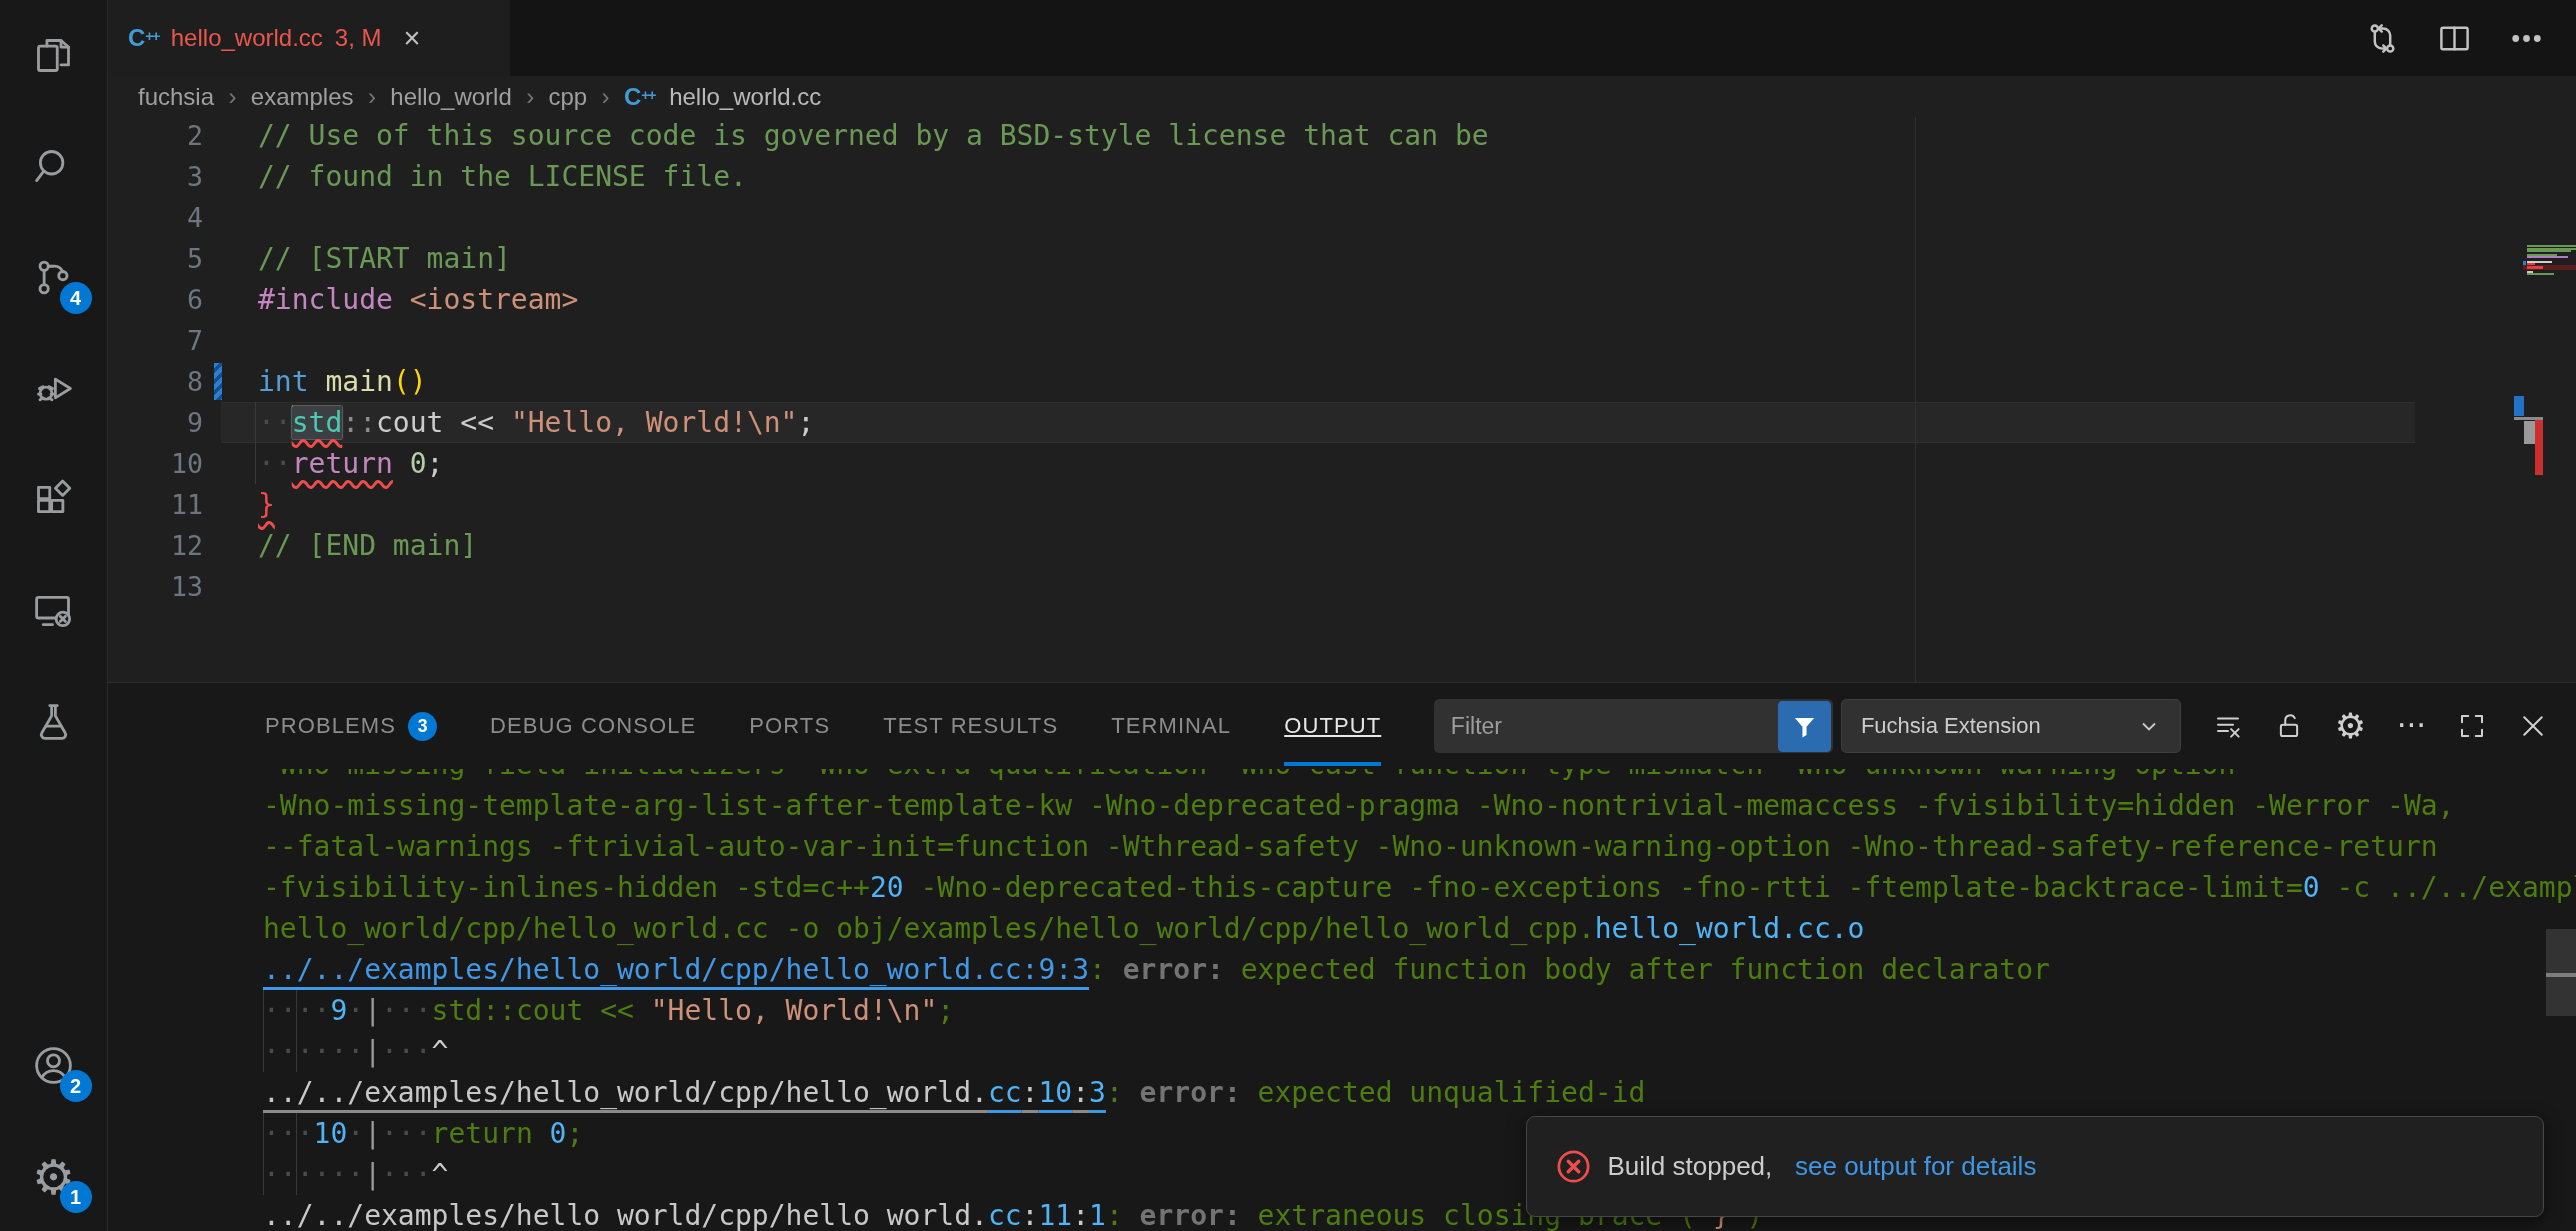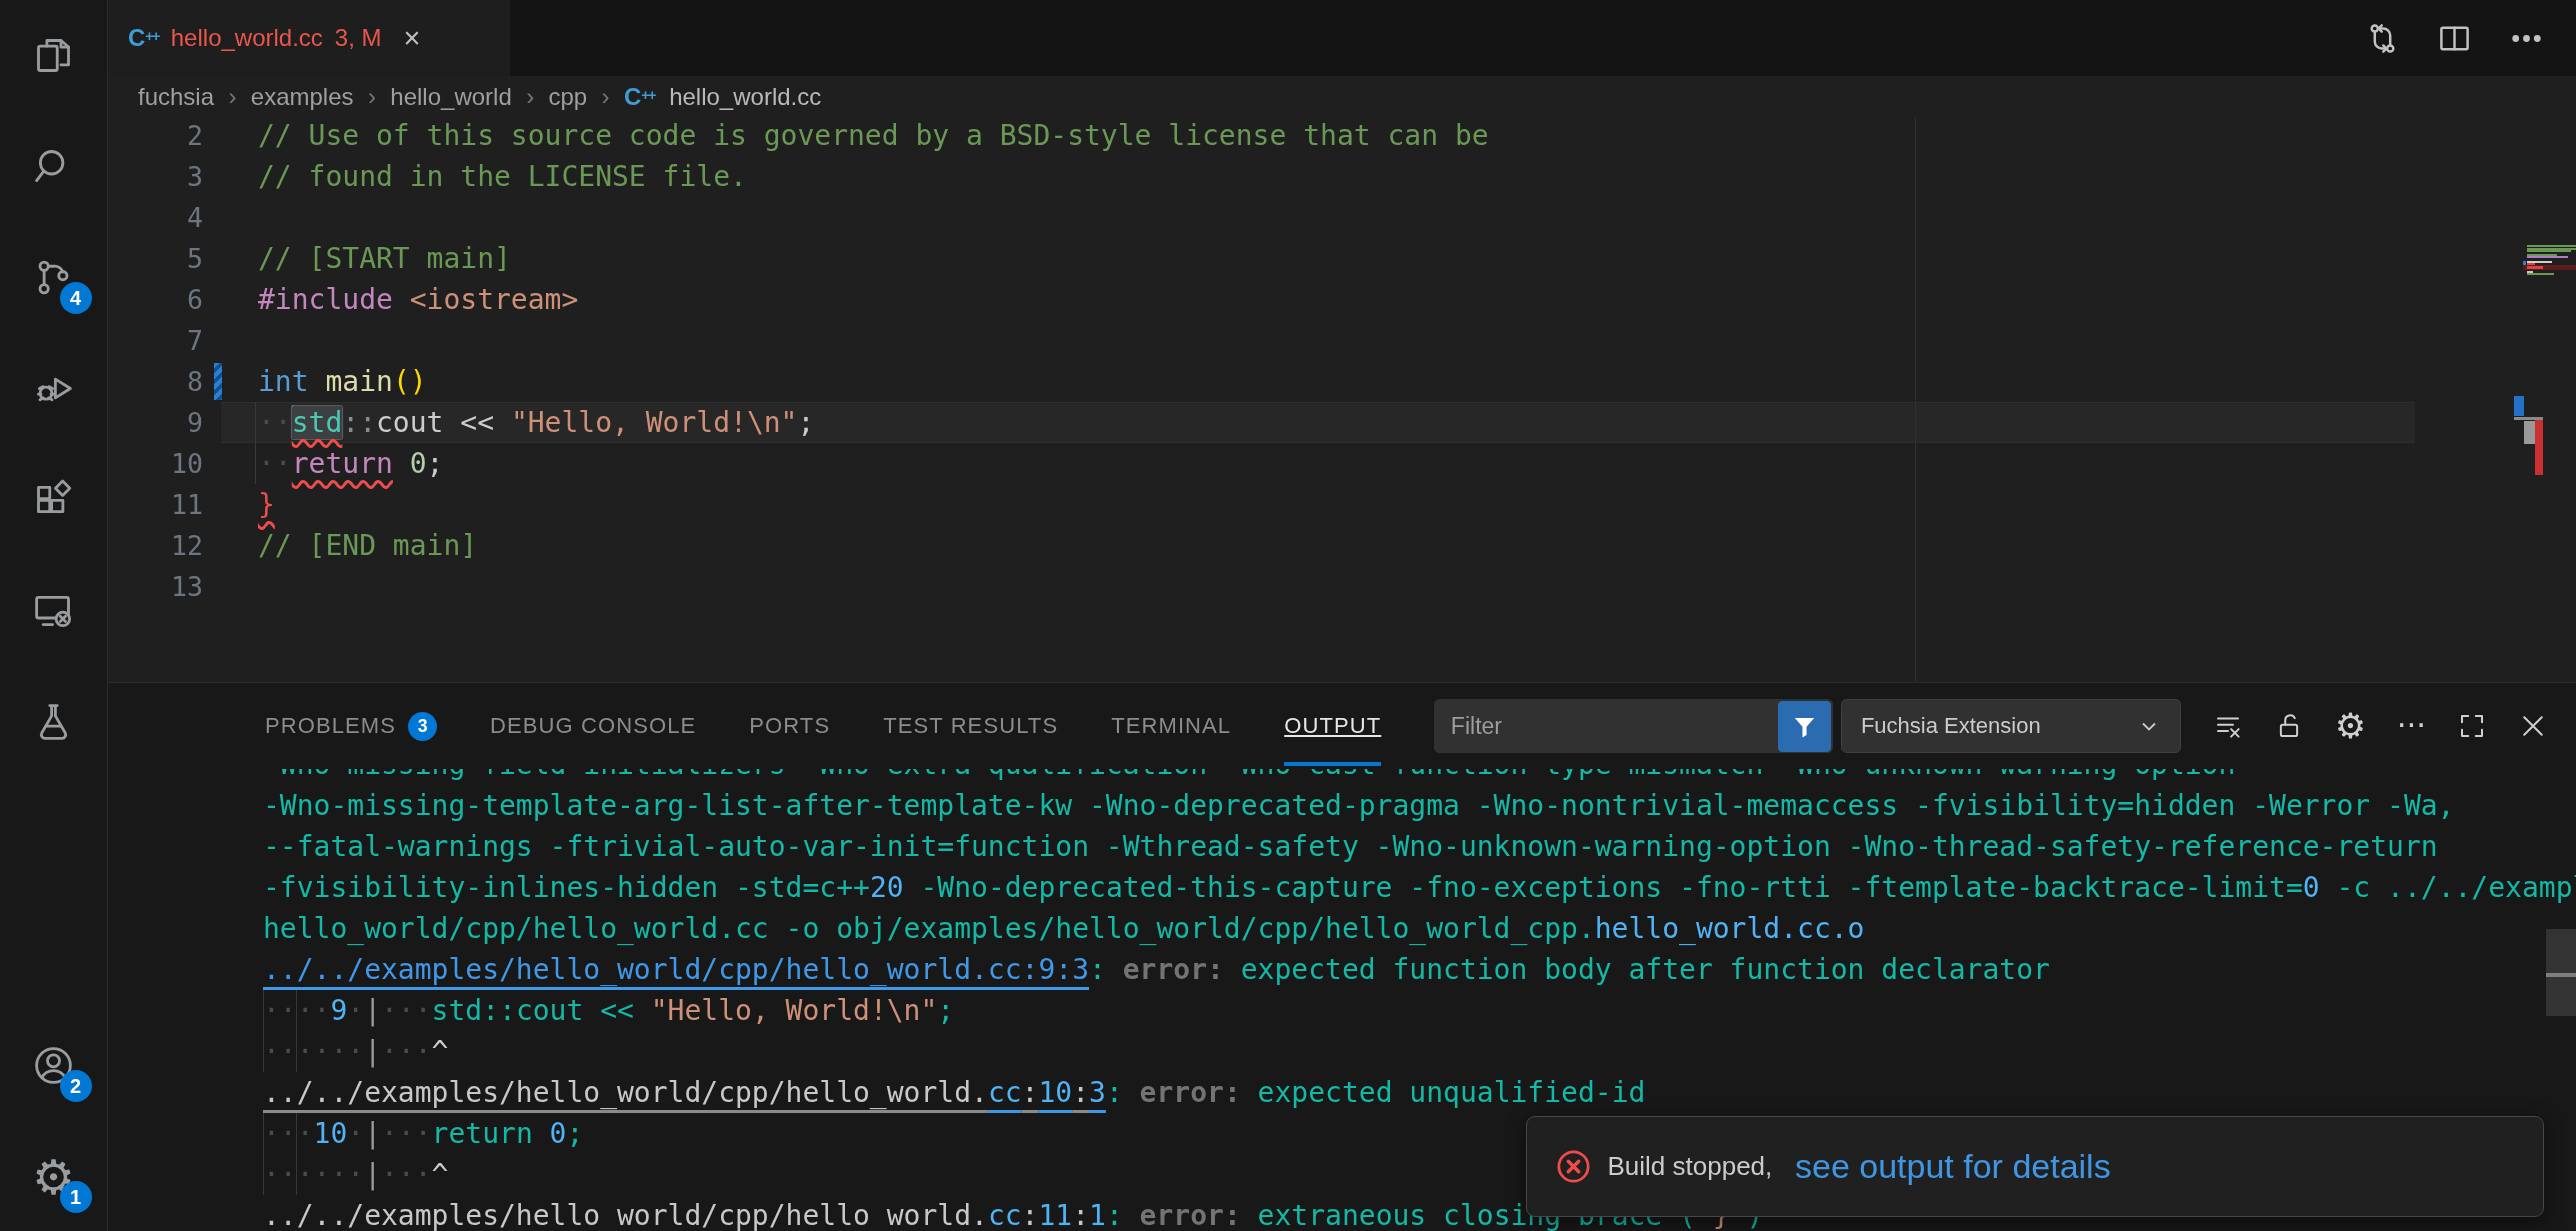--- a/index.html
+++ b/index.html
@@ -76,35 +76,35 @@
   #panelicons{display:flex;align-items:center;gap:29px;padding:0 26.6px 0 31px;}
   #panelicons .pic{width:32px;height:32px;display:flex;align-items:center;justify-content:center;cursor:pointer;}
   #panelicons svg{width:30px;height:30px;stroke:#cfcfcf;stroke-width:1.6;fill:none;stroke-linecap:round;stroke-linejoin:round;}
   #panelicons .tx{color:#cfcfcf;font-size:31px;line-height:0.5;font-family:"DejaVu Sans",sans-serif;}
   
   #output{position:absolute;left:0;top:86px;right:0;bottom:0;overflow:hidden;}
   #olines{margin-top:-25px;}
   .orow{height:41px;line-height:41px;white-space:pre;font-family:"DejaVu Sans Mono",monospace;
     font-size:28px;padding-left:155px;position:relative;}
   .og{position:absolute;top:0;bottom:0;width:1.1px;background:#383838;}
-  .o-p{color:#14b8a6}.o-n{color:#4fb3f6}.o-b{color:#4fb3f6}
+  .o-p{color:#4d7c0f}.o-n{color:#4fb3f6}.o-b{color:#4fb3f6}
   .o-lnk{color:#4098e8;text-decoration:underline;text-decoration-thickness:2.8px;text-underline-offset:8.3px;cursor:pointer;}
   .o-ug{color:#c8c8c8;text-decoration:underline;text-decoration-color:#8a8a8a;text-decoration-thickness:2.8px;text-underline-offset:8.3px;cursor:pointer;}
   .o-nug{color:#4fb3f6;text-decoration:underline;text-decoration-color:#3f96e4;text-decoration-thickness:2.8px;text-underline-offset:8.3px;cursor:pointer;}
   .o-err{color:#737373;font-weight:bold;}
   .o-str{color:#ce9178}.o-ws{color:#4b4b4b}.o-pi{color:#9a9a9a}.o-ca{color:#cccccc}
   #pscroll{position:absolute;right:0;top:160px;width:30px;height:87px;background:rgba(121,121,121,.28);}
   #pscroll .band{position:absolute;left:0;right:0;top:44px;height:4.4px;background:#7e7e7e;}
   
   #toast{position:absolute;left:1526px;top:1116px;width:1018px;height:101px;background:#202020;
     border:1.7px solid #474747;border-radius:8.9px;box-shadow:0 4.4px 16.6px rgba(0,0,0,.5);
     display:flex;align-items:center;padding-left:28px;box-sizing:border-box;gap:15.5px;z-index:20;}
   #toast svg{width:37px;height:37px;flex:none;}
   #toast .msg{color:#cccccc;font-size:26px;white-space:pre;}
-  #toast .lnk{color:#3f96e4;font-size:34px;cursor:pointer;white-space:pre;}
+  #toast .lnk{color:#3f96e4;font-size:26px;cursor:pointer;white-space:pre;}
 </style>
 </head>
 <body>
 
 <nav id="activitybar">
   <div class="abitem">
     <svg viewBox="0 0 24 24">
         <rect x="4" y="7" width="10" height="13" rx="1"></rect>
         <path d="M8.5 7 V4 h7.5 L20 7.5 V17 h-4"></path>
         <path d="M16 4 v3.5 h4"></path>

